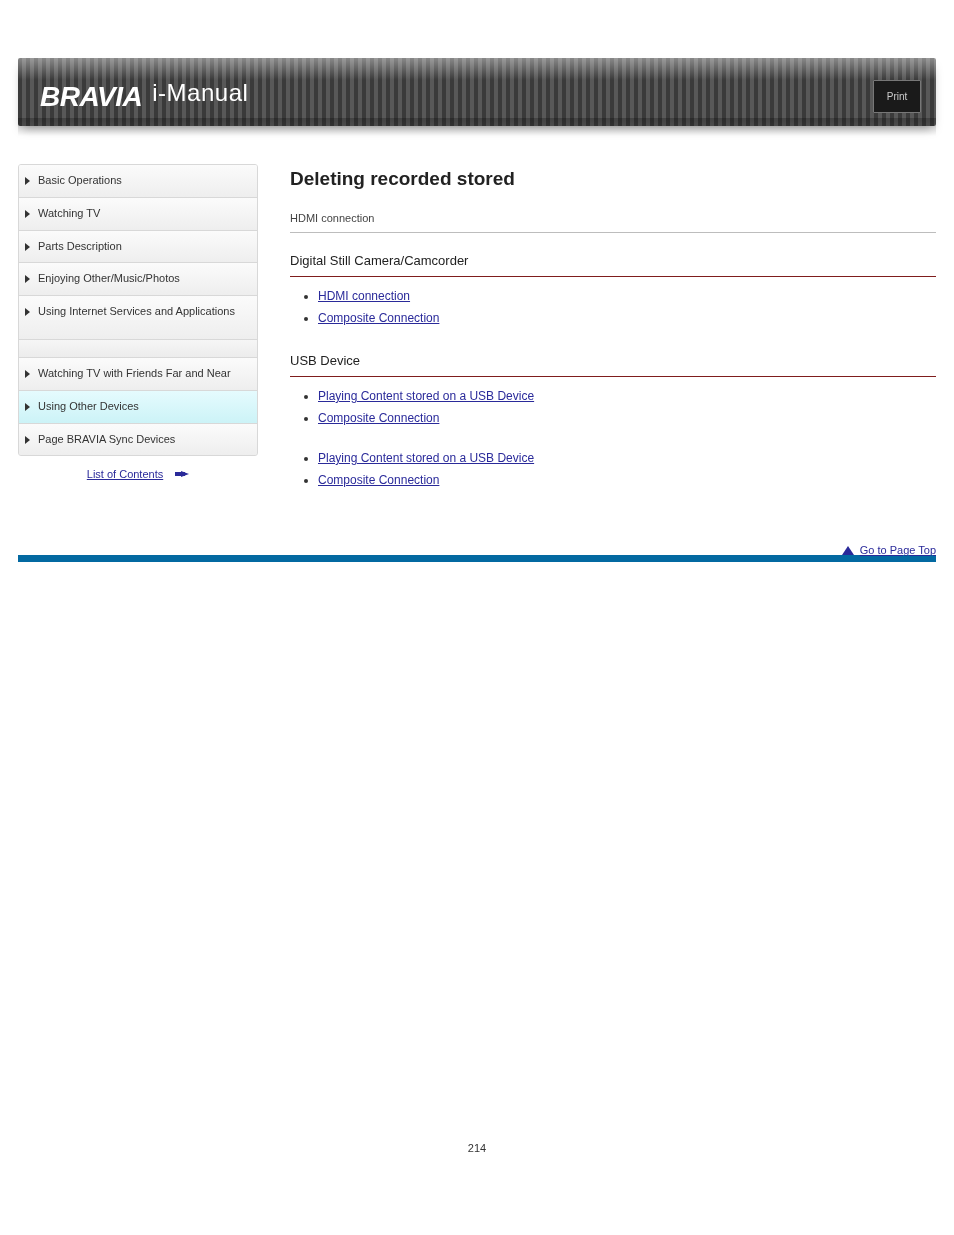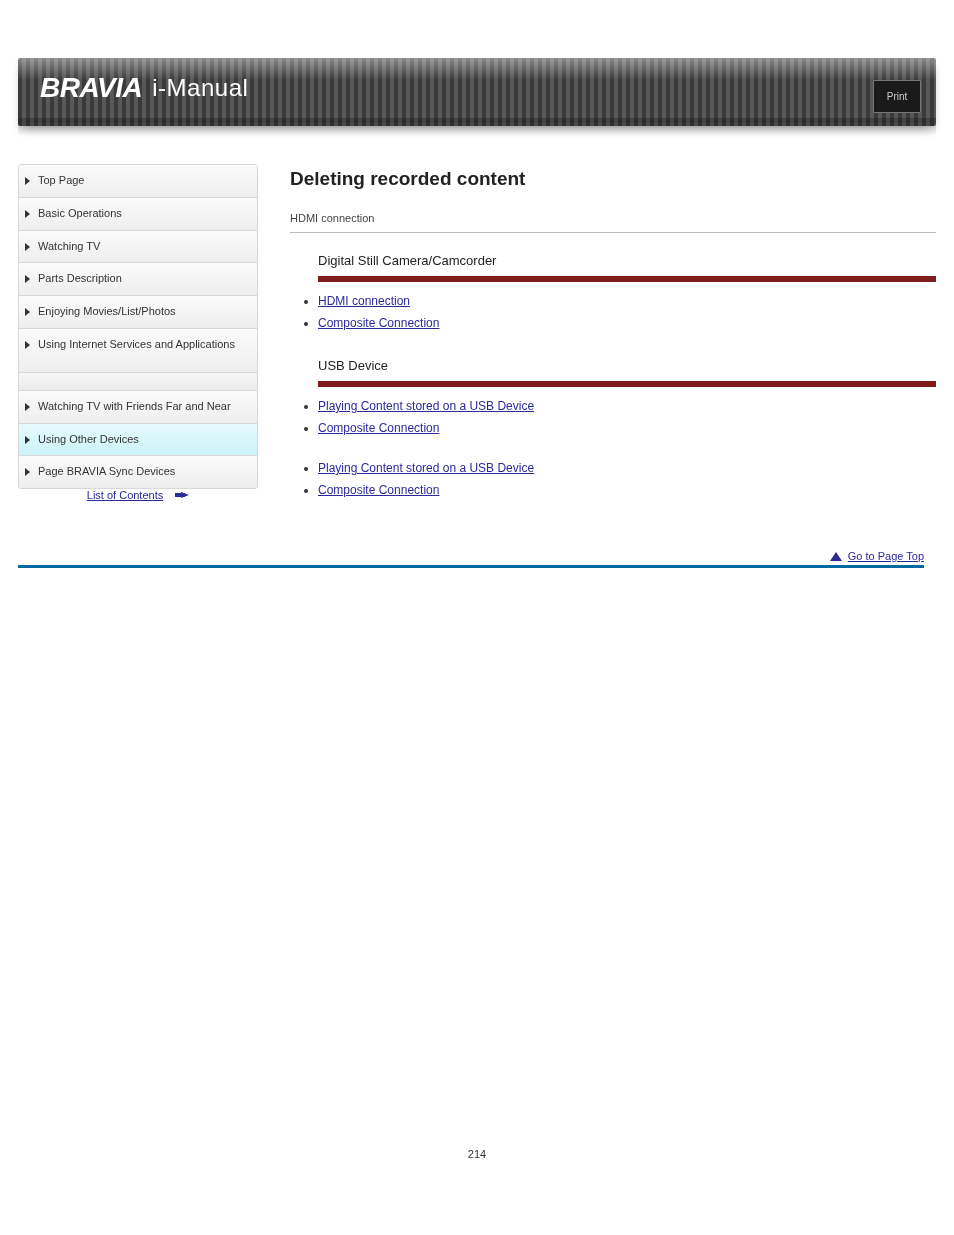--- a/index.html
+++ b/index.html
@@ -48,20 +48,21 @@
     display: flex;
     align-items: center;
     gap: 10px;
   }
   .banner-title .brand {
     font-size: 28px;
     font-weight: bold;
     color: #ffffff;
     letter-spacing: -0.5px;
     font-style: italic;
+    margin-top: 9px;
   }
   .banner-title .model {
     font-size: 24px;
     color: #ffffff;
     letter-spacing: 0.5px;
   }
   .print-button {
     position: absolute;
     right: 15px;
     top: 22px;
@@ -128,21 +129,21 @@
     background: linear-gradient(to bottom, #f6f6f6, #ececec);
     border-bottom: 1px solid #d8d8d8;
   }
   .manual-link {
     display: flex;
     align-items: center;
     justify-content: center;
     gap: 18px;
     font-size: 11px;
     color: #2a2a9a;
-    margin-top: 0;
+    margin-top: 12px;
     cursor: pointer;
     text-decoration: underline;
   }
   .arrow-right {
     width: 0; height: 0;
     border-top: 3px solid transparent;
     border-bottom: 3px solid transparent;
     border-left: 8px solid #2a2a9a;
     position: relative;
   }
@@ -169,42 +170,41 @@
     font-size: 11px;
     color: #444;
     padding-bottom: 8px;
     border-bottom: 1px solid #bdbdbd;
     margin-bottom: 14px;
   }
   .section-head {
     font-size: 13px;
     color: #222;
     padding: 6px 0 8px 0;
-    border-bottom: 6px solid #7f1d1d;
+    border-bottom: 1px solid #7f1d1d;
     margin-bottom: 8px;
-    margin-left: 28px;
   }
   .flow {
     list-style: disc;
     padding-left: 28px;
     font-size: 12px;
     color: #333;
     margin-bottom: 18px;
   }
   .flow li { padding: 4px 0; }
   .flow a {
     color: #2a2a9a;
     text-decoration: underline;
     cursor: pointer;
   }
 
   
   .footer-rule {
-    border-top: 3px solid #0369a1;
-    margin: 6px 30px 0 18px;
+    border-top: 7px solid #0369a1;
+    margin: 6px 18px 0 18px;
     position: relative;
   }
   .go-top {
     position: absolute;
     right: 0;
     top: -18px;
     display: flex;
     align-items: center;
     gap: 6px;
     font-size: 11px;
@@ -239,37 +239,33 @@
       <span>Print</span>
     </div>
   </div>
 
   <div class="content-row">
 
     <aside class="sidebar">
       <nav class="nav">
         <div class="nav-item">
           <span class="chev"></span>
-          <span>Top Page</span>
-        </div>
-        <div class="nav-item">
-          <span class="chev"></span>
           <span>Basic Operations</span>
         </div>
         <div class="nav-item">
           <span class="chev"></span>
           <span>Watching TV</span>
         </div>
         <div class="nav-item">
           <span class="chev"></span>
           <span>Parts Description</span>
         </div>
         <div class="nav-item">
           <span class="chev"></span>
-          <span>Enjoying Movies/List/Photos</span>
+          <span>Enjoying Other/Music/Photos</span>
         </div>
         <div class="nav-item tall">
           <span class="chev"></span>
           <span>Using Internet Services and Applications</span>
         </div>
         <div class="nav-spacer"></div>
         <div class="nav-item">
           <span class="chev"></span>
           <span>Watching TV with Friends Far and Near</span>
         </div>
@@ -283,21 +279,21 @@
         </div>
       </nav>
 
       <div class="manual-link">
         <span>List of Contents</span>
         <span class="arrow-right"></span>
       </div>
     </aside>
 
     <section class="article">
-      <h1>Deleting recorded content</h1>
+      <h1>Deleting recorded stored</h1>
       <div class="breadcrumb">HDMI connection</div>
 
       <div class="section-head">Digital Still Camera/Camcorder</div>
       <ul class="flow">
         <li>
           <a>HDMI connection</a>
         </li>
         <li>
           <a>Composite Connection</a>
         </li>

